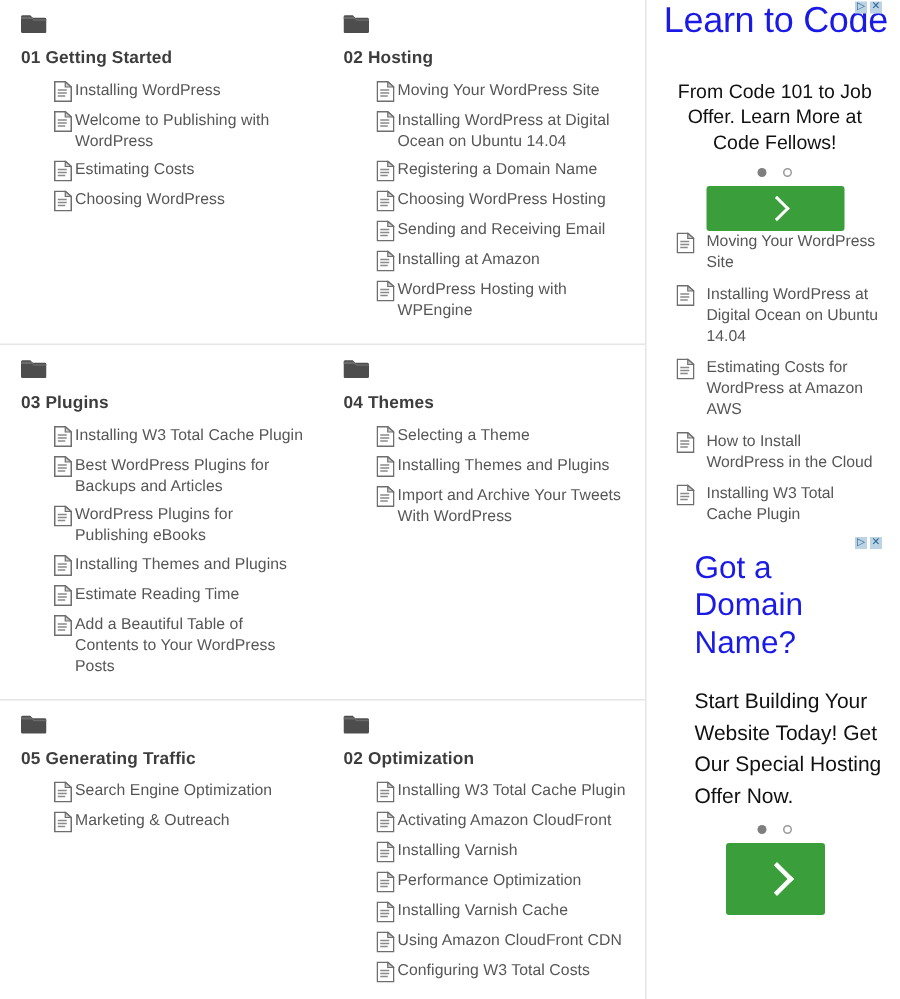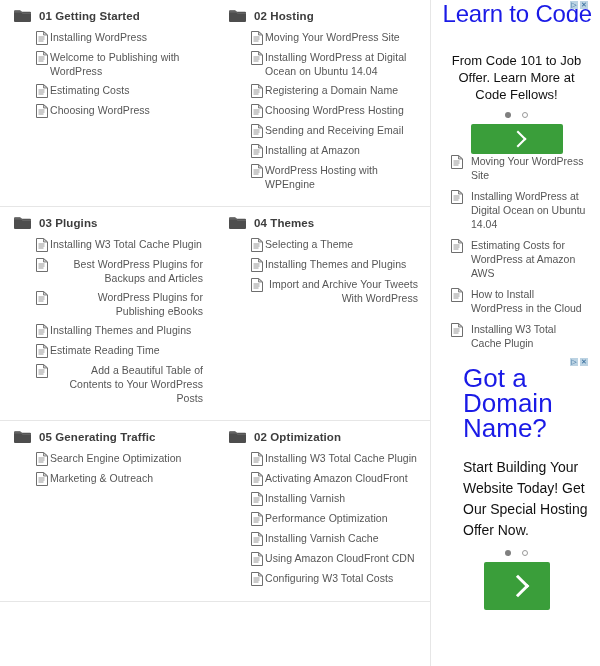--- a/index.html
+++ b/index.html
@@ -30,32 +30,33 @@
     padding: 0;
     position: relative;
   }
   .sect-row {
     display: flex;
     width: 430px;
     box-sizing: border-box;
     padding: 0 0 0 0;
     position: relative;
   }
-  .sect-row + .sect-row { border-top: 1px solid #e6e6e6; text-align: right; }
+  .sect-row + .sect-row { border-top: 1px solid #e6e6e6; }
   .sect-row > .col {
     width: 215px;
     flex: 0 0 215px;
     box-sizing: border-box;
     padding: 8px 12px 10px 14px;
   }
   .folder-head {
     display: flex;
     align-items: flex-start;
     gap: 8px;
     margin: 0 0 6px 0;
+    flex-direction: column;
   }
   .folder-title {
     font-size: 11.5px;
     font-weight: bold;
     color: #3d3d3d;
     line-height: 15px;
     padding-top: 1px;
     letter-spacing: 0.1px;
   }
   .ico-folder {
@@ -135,21 +136,21 @@
   }
   .ad1 .ad-body {
     color: #111111;
     font-size: 13px;
     line-height: 17px;
     text-align: center;
     padding: 4px 2px 0 2px;
     margin-top: 22px;
   }
   .ad2 .ad-head {
-    font-size: 26px;
+    font-size: 21px;
     line-height: 25px;
     text-align: left;
     padding: 9px 0 0 22px;
   }
   .ad2 .ad-body {
     color: #111111;
     font-size: 14px;
     line-height: 21px;
     text-align: left;
     padding: 16px 0 0 22px;

